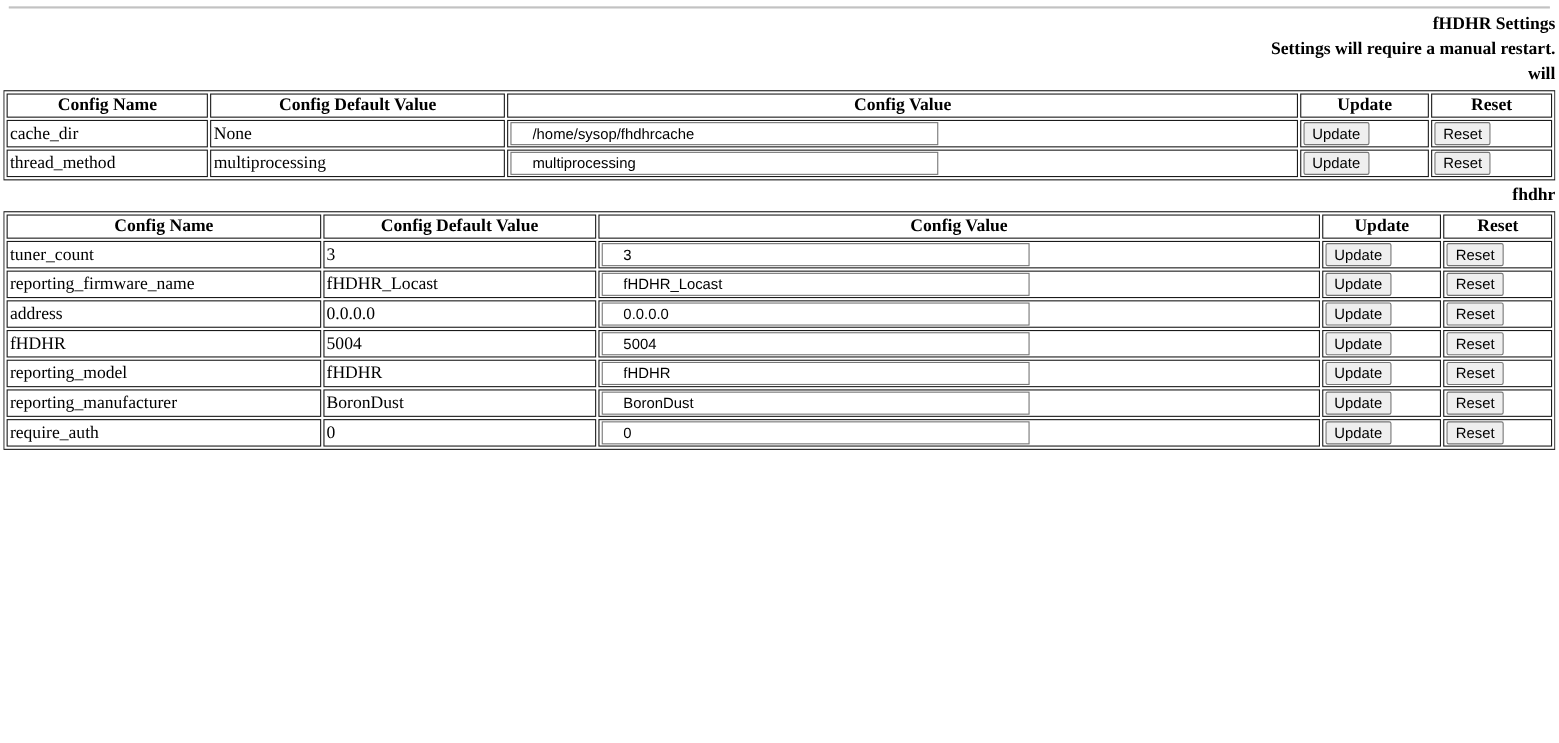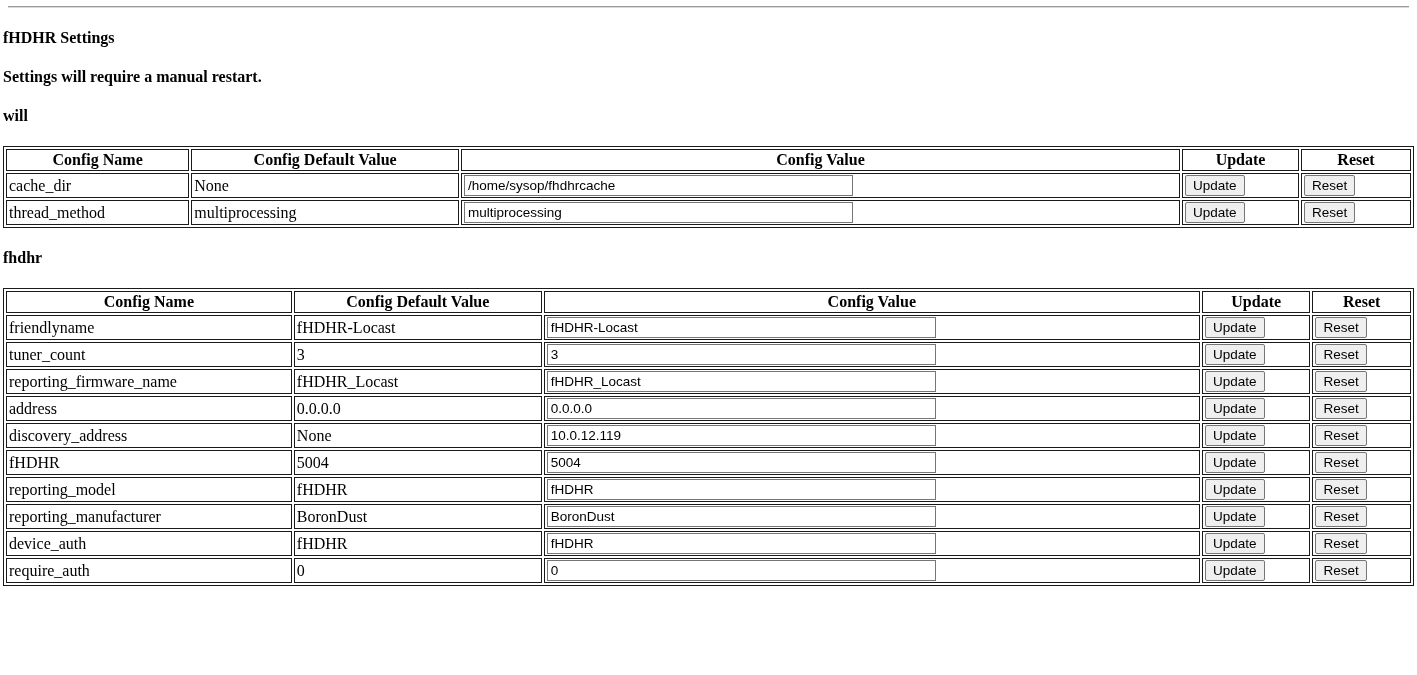--- a/index.html
+++ b/index.html
@@ -12,24 +12,24 @@
     width: 1411px;
   }
   hr.top-divider {
     border: none;
     border-top: 1px solid #9a9a9a;
     border-bottom: 1px solid #d9d9d9;
     margin: 2px 5px 4px 5px;
     height: 0;
   }
   h4 {
-    text-align: left;
+    text-align: right;
     font-size: 16px;
     font-weight: bold;
-    margin: 21px 0;
+    margin: 5px 0;
     font-family: "Liberation Serif", "DejaVu Serif", serif;
   }
   table.config-table {
     width: 100%;
     border-collapse: separate;
     border-spacing: 2px;
     border: 1px solid #1a1a1a;
     table-layout: fixed;
   }
   table.config-table th {
@@ -64,21 +64,21 @@
   .t-s1 .col-reset   { width: 7%;    }
 
   input.config-value-input {
     width: 389px;
     height: 21px;
     border: 1px solid #767676;
     background: #ffffff;
     color: #000000;
     font-family: "Liberation Sans", "DejaVu Sans", sans-serif;
     font-size: 13.5px;
-    padding: 1px 3px;
+    padding: 1px 19px;
     margin: 1px 0;
     vertical-align: middle;
   }
   button.action-button {
     background: #efefef;
     border: 1px solid #767676;
     border-radius: 2px;
     color: #000000;
     font-family: "Liberation Sans", "DejaVu Sans", sans-serif;
     font-size: 13.5px;
@@ -134,51 +134,37 @@
       <tr>
           <th class="col-name">Config Name</th>
           <th class="col-default">Config Default Value</th>
           <th class="col-value">Config Value</th>
           <th class="col-update">Update</th>
           <th class="col-reset">Reset</th>
         </tr>
     </thead>
     <tbody>
         <tr>
-          <td>friendlyname</td>
-          <td>fHDHR-Locast</td>
-          <td><input type="text" class="config-value-input" value="fHDHR-Locast" style=""></td>
-          <td><button class="action-button">Update</button></td>
-          <td><button class="action-button">Reset</button></td>
-        </tr>
-        <tr>
           <td>tuner_count</td>
           <td>3</td>
           <td><input type="text" class="config-value-input" value="3" style=""></td>
           <td><button class="action-button">Update</button></td>
           <td><button class="action-button">Reset</button></td>
         </tr>
         <tr>
           <td>reporting_firmware_name</td>
           <td>fHDHR_Locast</td>
           <td><input type="text" class="config-value-input" value="fHDHR_Locast" style=""></td>
           <td><button class="action-button">Update</button></td>
           <td><button class="action-button">Reset</button></td>
         </tr>
         <tr>
           <td>address</td>
           <td>0.0.0.0</td>
           <td><input type="text" class="config-value-input" value="0.0.0.0" style=""></td>
-          <td><button class="action-button">Update</button></td>
-          <td><button class="action-button">Reset</button></td>
-        </tr>
-        <tr>
-          <td>discovery_address</td>
-          <td>None</td>
-          <td><input type="text" class="config-value-input" value="10.0.12.119" style=""></td>
           <td><button class="action-button">Update</button></td>
           <td><button class="action-button">Reset</button></td>
         </tr>
         <tr>
           <td>fHDHR</td>
           <td>5004</td>
           <td><input type="text" class="config-value-input" value="5004" style=""></td>
           <td><button class="action-button">Update</button></td>
           <td><button class="action-button">Reset</button></td>
         </tr>
@@ -190,27 +176,20 @@
           <td><button class="action-button">Reset</button></td>
         </tr>
         <tr>
           <td>reporting_manufacturer</td>
           <td>BoronDust</td>
           <td><input type="text" class="config-value-input" value="BoronDust" style=""></td>
           <td><button class="action-button">Update</button></td>
           <td><button class="action-button">Reset</button></td>
         </tr>
         <tr>
-          <td>device_auth</td>
-          <td>fHDHR</td>
-          <td><input type="text" class="config-value-input" value="fHDHR" style=""></td>
-          <td><button class="action-button">Update</button></td>
-          <td><button class="action-button">Reset</button></td>
-        </tr>
-        <tr>
           <td>require_auth</td>
           <td>0</td>
           <td><input type="text" class="config-value-input" value="0" style=""></td>
           <td><button class="action-button">Update</button></td>
           <td><button class="action-button">Reset</button></td>
         </tr>
       </tbody>
   </table>
 </div>
 

